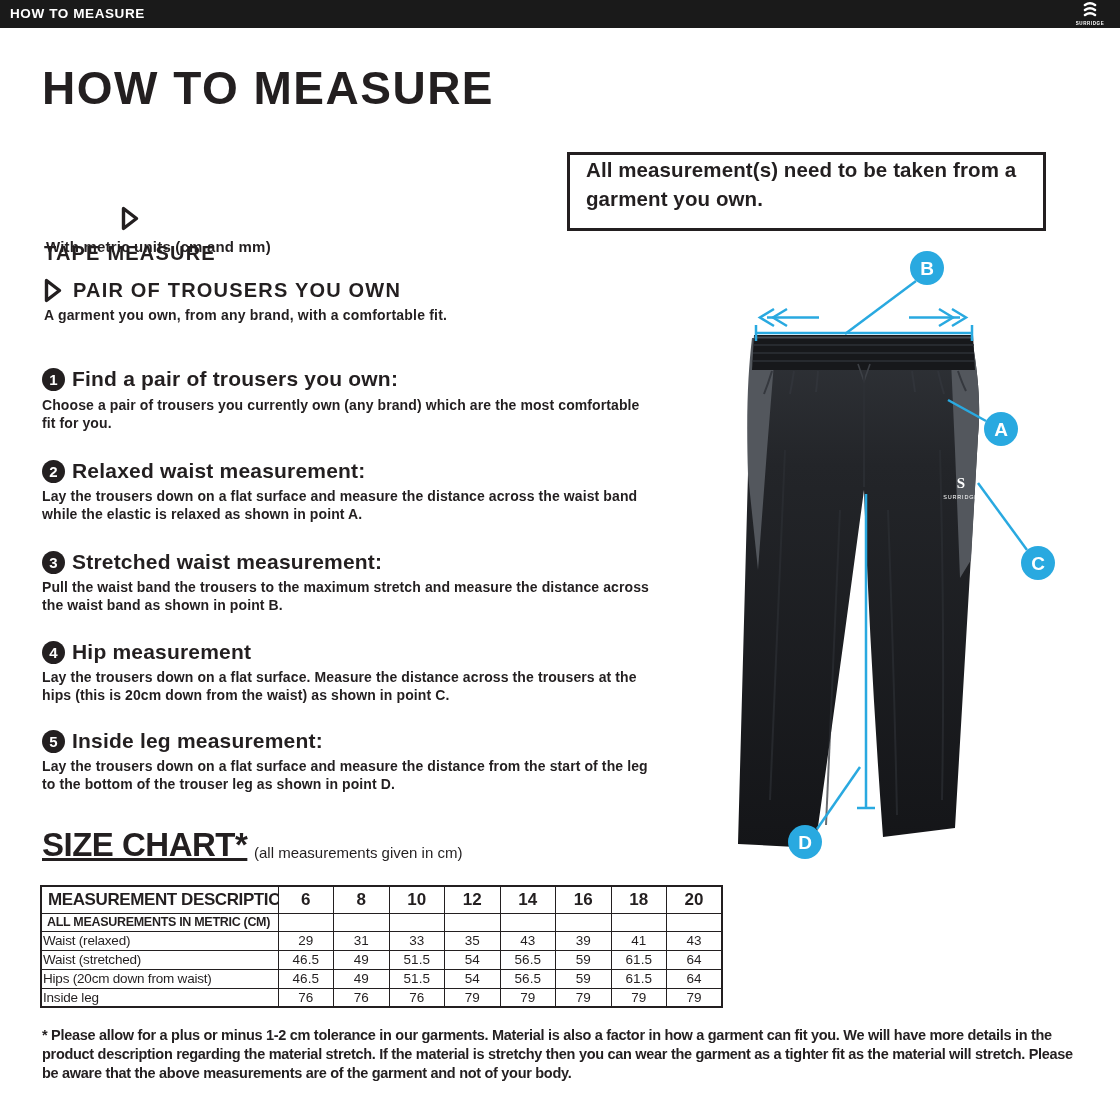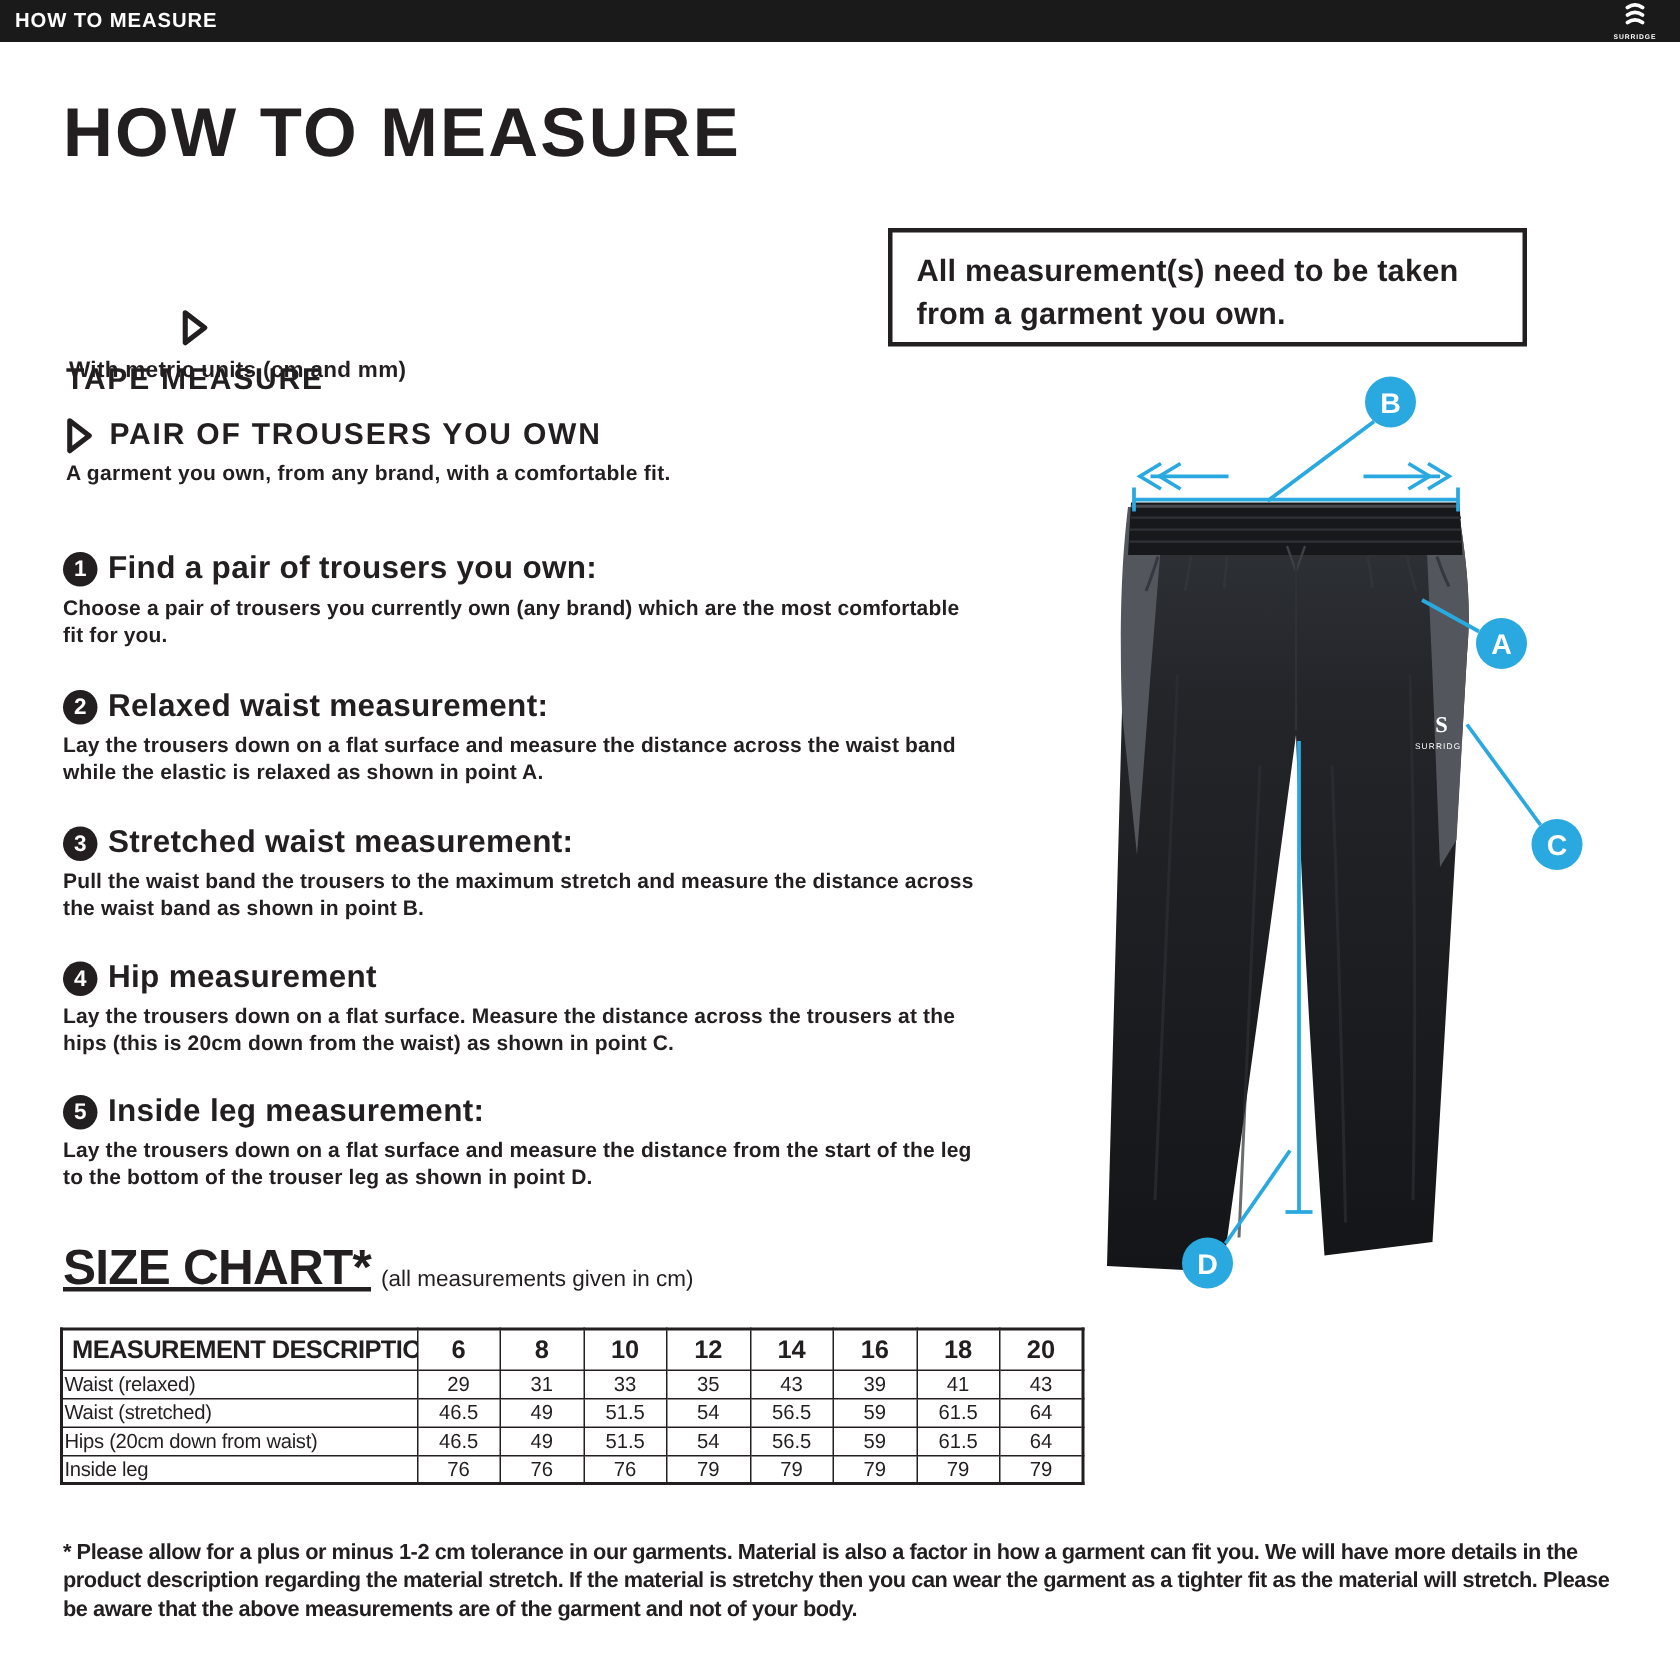--- a/index.html
+++ b/index.html
@@ -16,22 +16,22 @@
 
   
   .h1{left:42px;top:64px;font-size:46px;font-weight:bold;letter-spacing:1.5px;line-height:48px;}
   .h2-need{left:42px;top:140px;font-size:28px;font-weight:bold;letter-spacing:1.2px;}
 
   .need-item{display:flex;align-items:center;gap:11px;}
   .need-item .t{font-size:20px;font-weight:bold;letter-spacing:1.2px;}
   .need-sub{font-size:15px;font-weight:bold;letter-spacing:.2px;}
 
   
-  .notice{left:592px;top:152px;width:426px;height:79px;border:3px solid var(--ink);
-          padding:11px 16px;font-size:20.5px;font-weight:bold;line-height:29px;letter-spacing:.1px;}
+  .notice{left:567px;top:152px;width:479px;height:79px;border:3px solid var(--ink);
+          padding:0 16px;font-size:20.5px;font-weight:bold;line-height:29px;letter-spacing:.1px;}
 
   
   .step-circle{width:23px;height:23px;border-radius:50%;background:var(--ink);color:#fff;
                font-size:15px;font-weight:bold;text-align:center;line-height:23px;}
   .step-title{font-size:21px;font-weight:bold;letter-spacing:.2px;line-height:24px;}
   .step-body{width:612px;font-size:14px;font-weight:bold;line-height:17.5px;letter-spacing:.1px;}
 
   
   .h2-chart{left:42px;top:826px;font-size:33px;font-weight:bold;letter-spacing:-.5px;text-decoration:underline;}
   .h2-chart-sub{left:254px;top:844px;font-size:15px;font-weight:normal;}
@@ -209,20 +209,31 @@
       <th class="size">6</th>
       <th class="size">8</th>
       <th class="size">10</th>
       <th class="size">12</th>
       <th class="size">14</th>
       <th class="size">16</th>
       <th class="size">18</th>
       <th class="size">20</th>
     </tr>
     <tr>
+      <td class="metric">ALL MEASUREMENTS IN METRIC (CM)</td>
+      <td></td>
+          <td></td>
+      <td></td>
+          <td></td>
+      <td></td>
+          <td></td>
+      <td></td>
+          <td></td>
+    </tr>
+    <tr>
       <td class="label">Waist (relaxed)</td>
       <td class="val">29</td>
       <td class="val">31</td>
       <td class="val">33</td>
       <td class="val">35</td>
       <td class="val">43</td>
       <td class="val">39</td>
       <td class="val">41</td>
       <td class="val">43</td>
     </tr>

